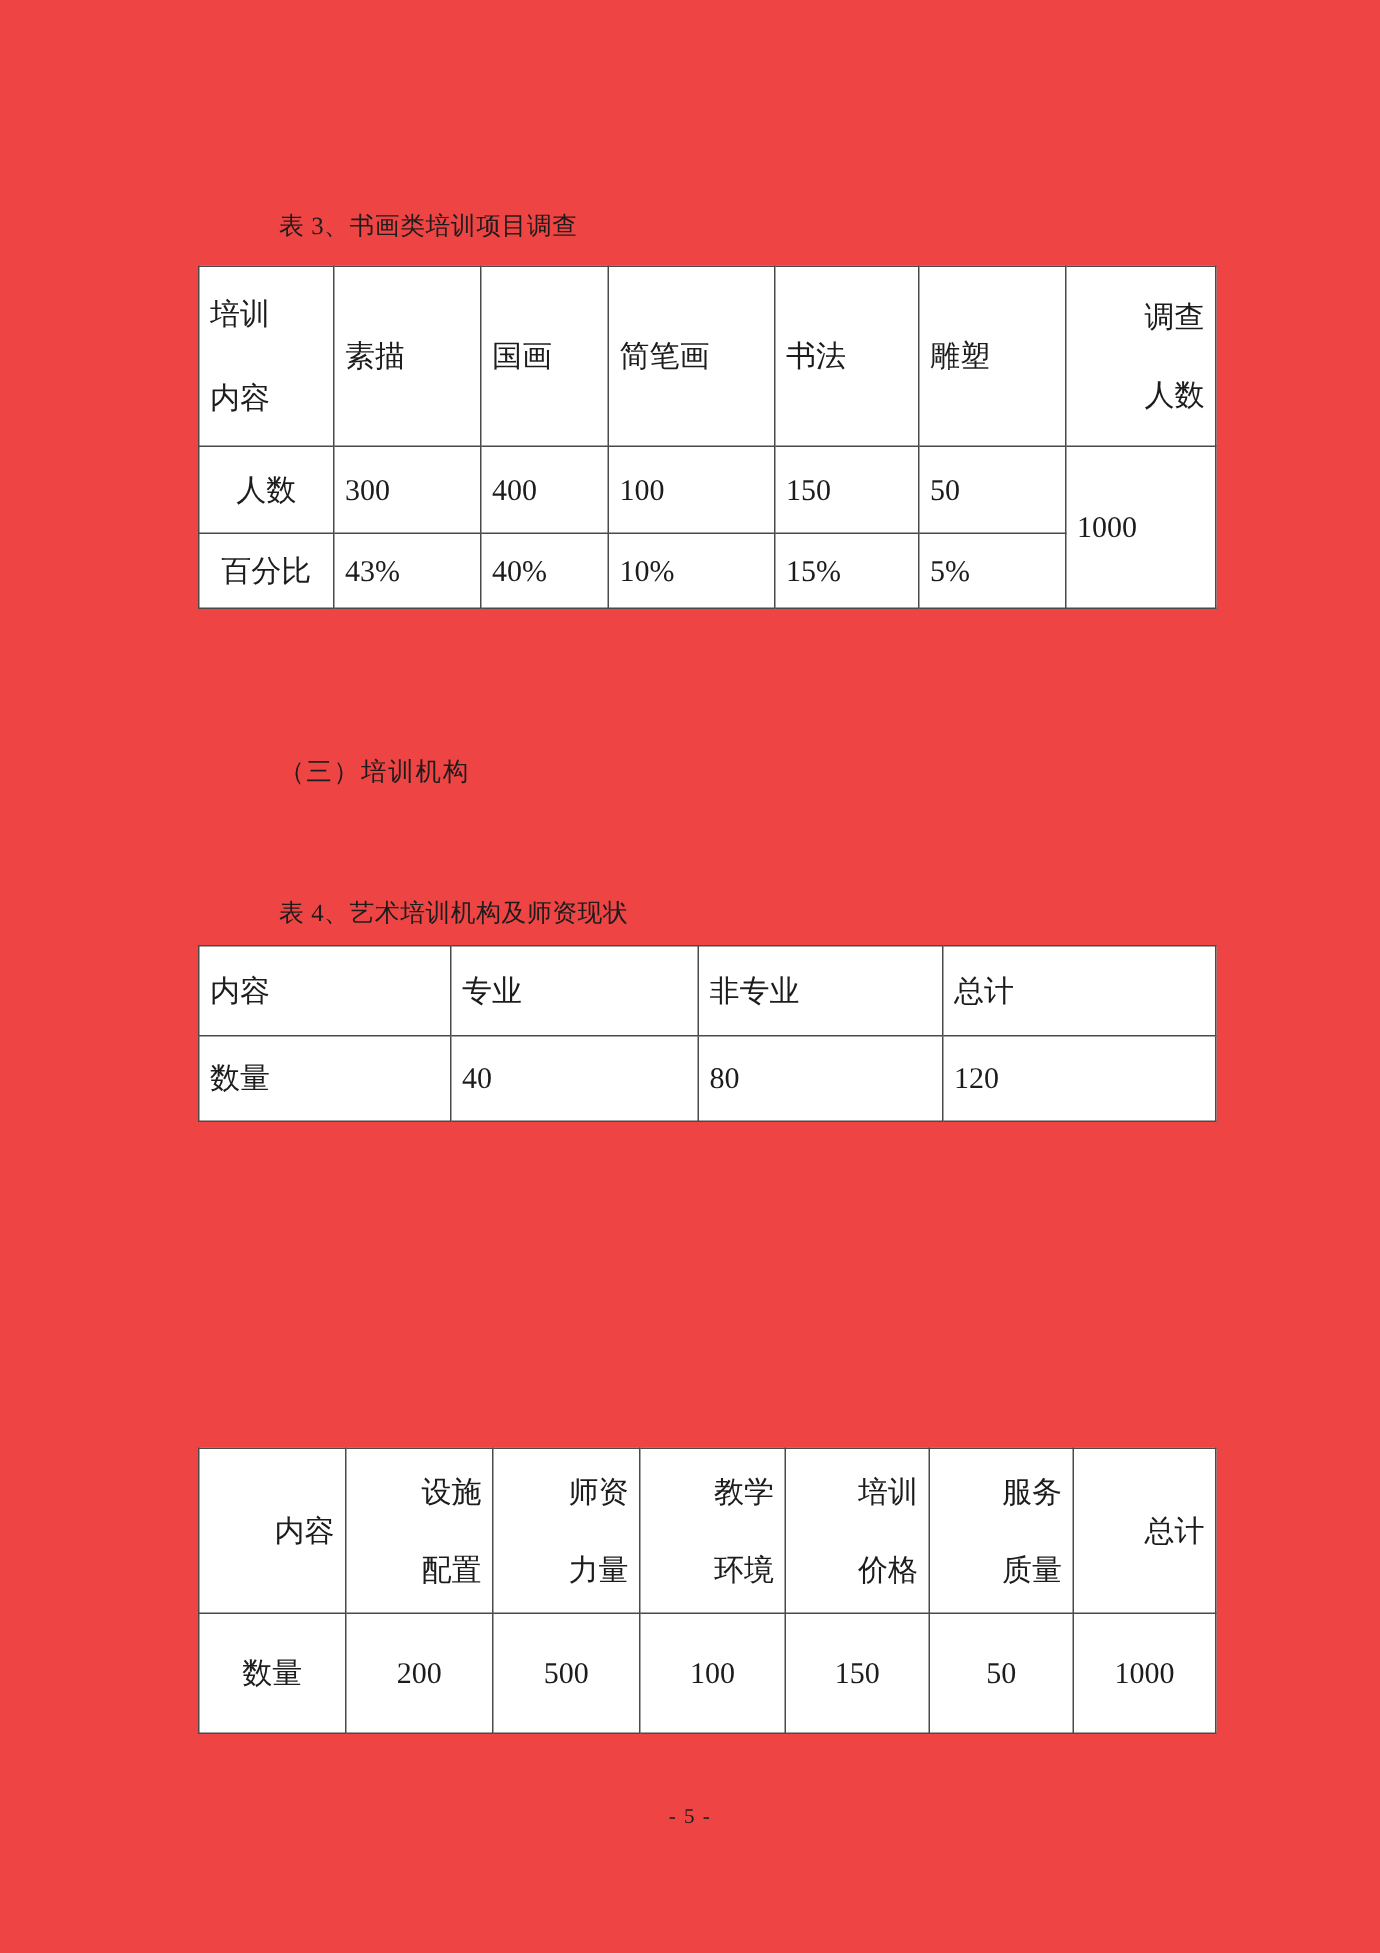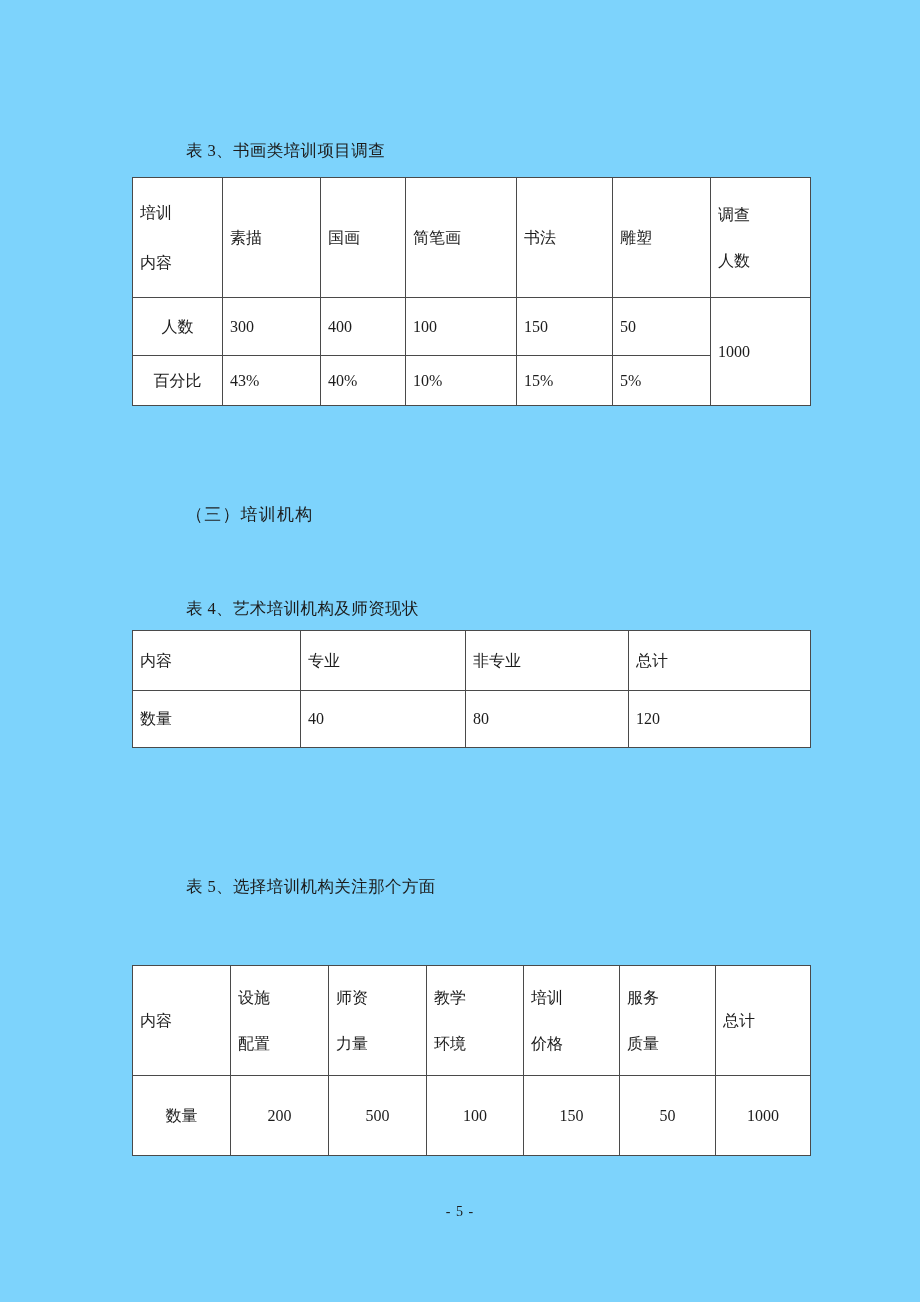--- a/index.html
+++ b/index.html
@@ -11,21 +11,21 @@
   body {
     font-family: "Liberation Serif", "DejaVu Serif", serif;
     color: #1a1a1a;
     -webkit-font-smoothing: none;
   }
   .page {
     position: relative;
     width: 920px;
     height: 1302px;
     margin: 0 auto;
-    background: #7dd3fc;
+    background: #ef4444;
     overflow: hidden;
     box-sizing: border-box;
     padding-left: 28px;
   }
 
   
   .caption {
     position: absolute;
     font-size: 16.5px;
     line-height: 1.35;
@@ -44,40 +44,40 @@
 
   
   table.doc-table {
     position: absolute;
     border-collapse: collapse;
     table-layout: fixed;
     background: #ffffff;
   }
   table.doc-table td {
     border: 1px solid #4a4a4a;
-    font-size: 16px;
+    font-size: 20px;
     line-height: 1.5;
     color: #1c1c1c;
     padding: 0 7px;
     vertical-align: middle;
     overflow: hidden;
     word-break: break-all;
   }
   
   .t-left   { text-align: left; }
   .t-center { text-align: center; }
   .v-top    { vertical-align: top; padding-top: 9px; }
 
   .cell-2line {
     display: block;
   }
   .cell-2line .l1 { display: block; }
   .cell-2line .l2 { display: block; margin-top: 26px; }
 
-  .cell-2line-c { display: block; text-align: left; }
+  .cell-2line-c { display: block; text-align: right; }
   .cell-2line-c .l1 { display: block; }
   .cell-2line-c .l2 { display: block; margin-top: 22px; }
 
   
   .page-number {
     position: absolute;
     width: 100%;
     left: 0;
     text-align: center;
     font-size: 14px;
@@ -164,21 +164,20 @@
       </tr>
       <tr style="height:57px;">
         <td class="t-left">数量</td>
         <td class="t-left">40</td>
         <td class="t-left">80</td>
         <td class="t-left">120</td>
       </tr>
     </tbody>
   </table>
 
-  <div class="caption" style="left:186px; top:876px;">表 5、选择培训机构关注那个方面</div>
 
   <table class="doc-table" style="left:132px; top:965px; width:678px;">
     <colgroup>
       <col style="width:98px">
         <col style="width:98px">
         <col style="width:98px">
       <col style="width:97px">
         <col style="width:96px">
         <col style="width:96px">
       <col style="width:95px">

